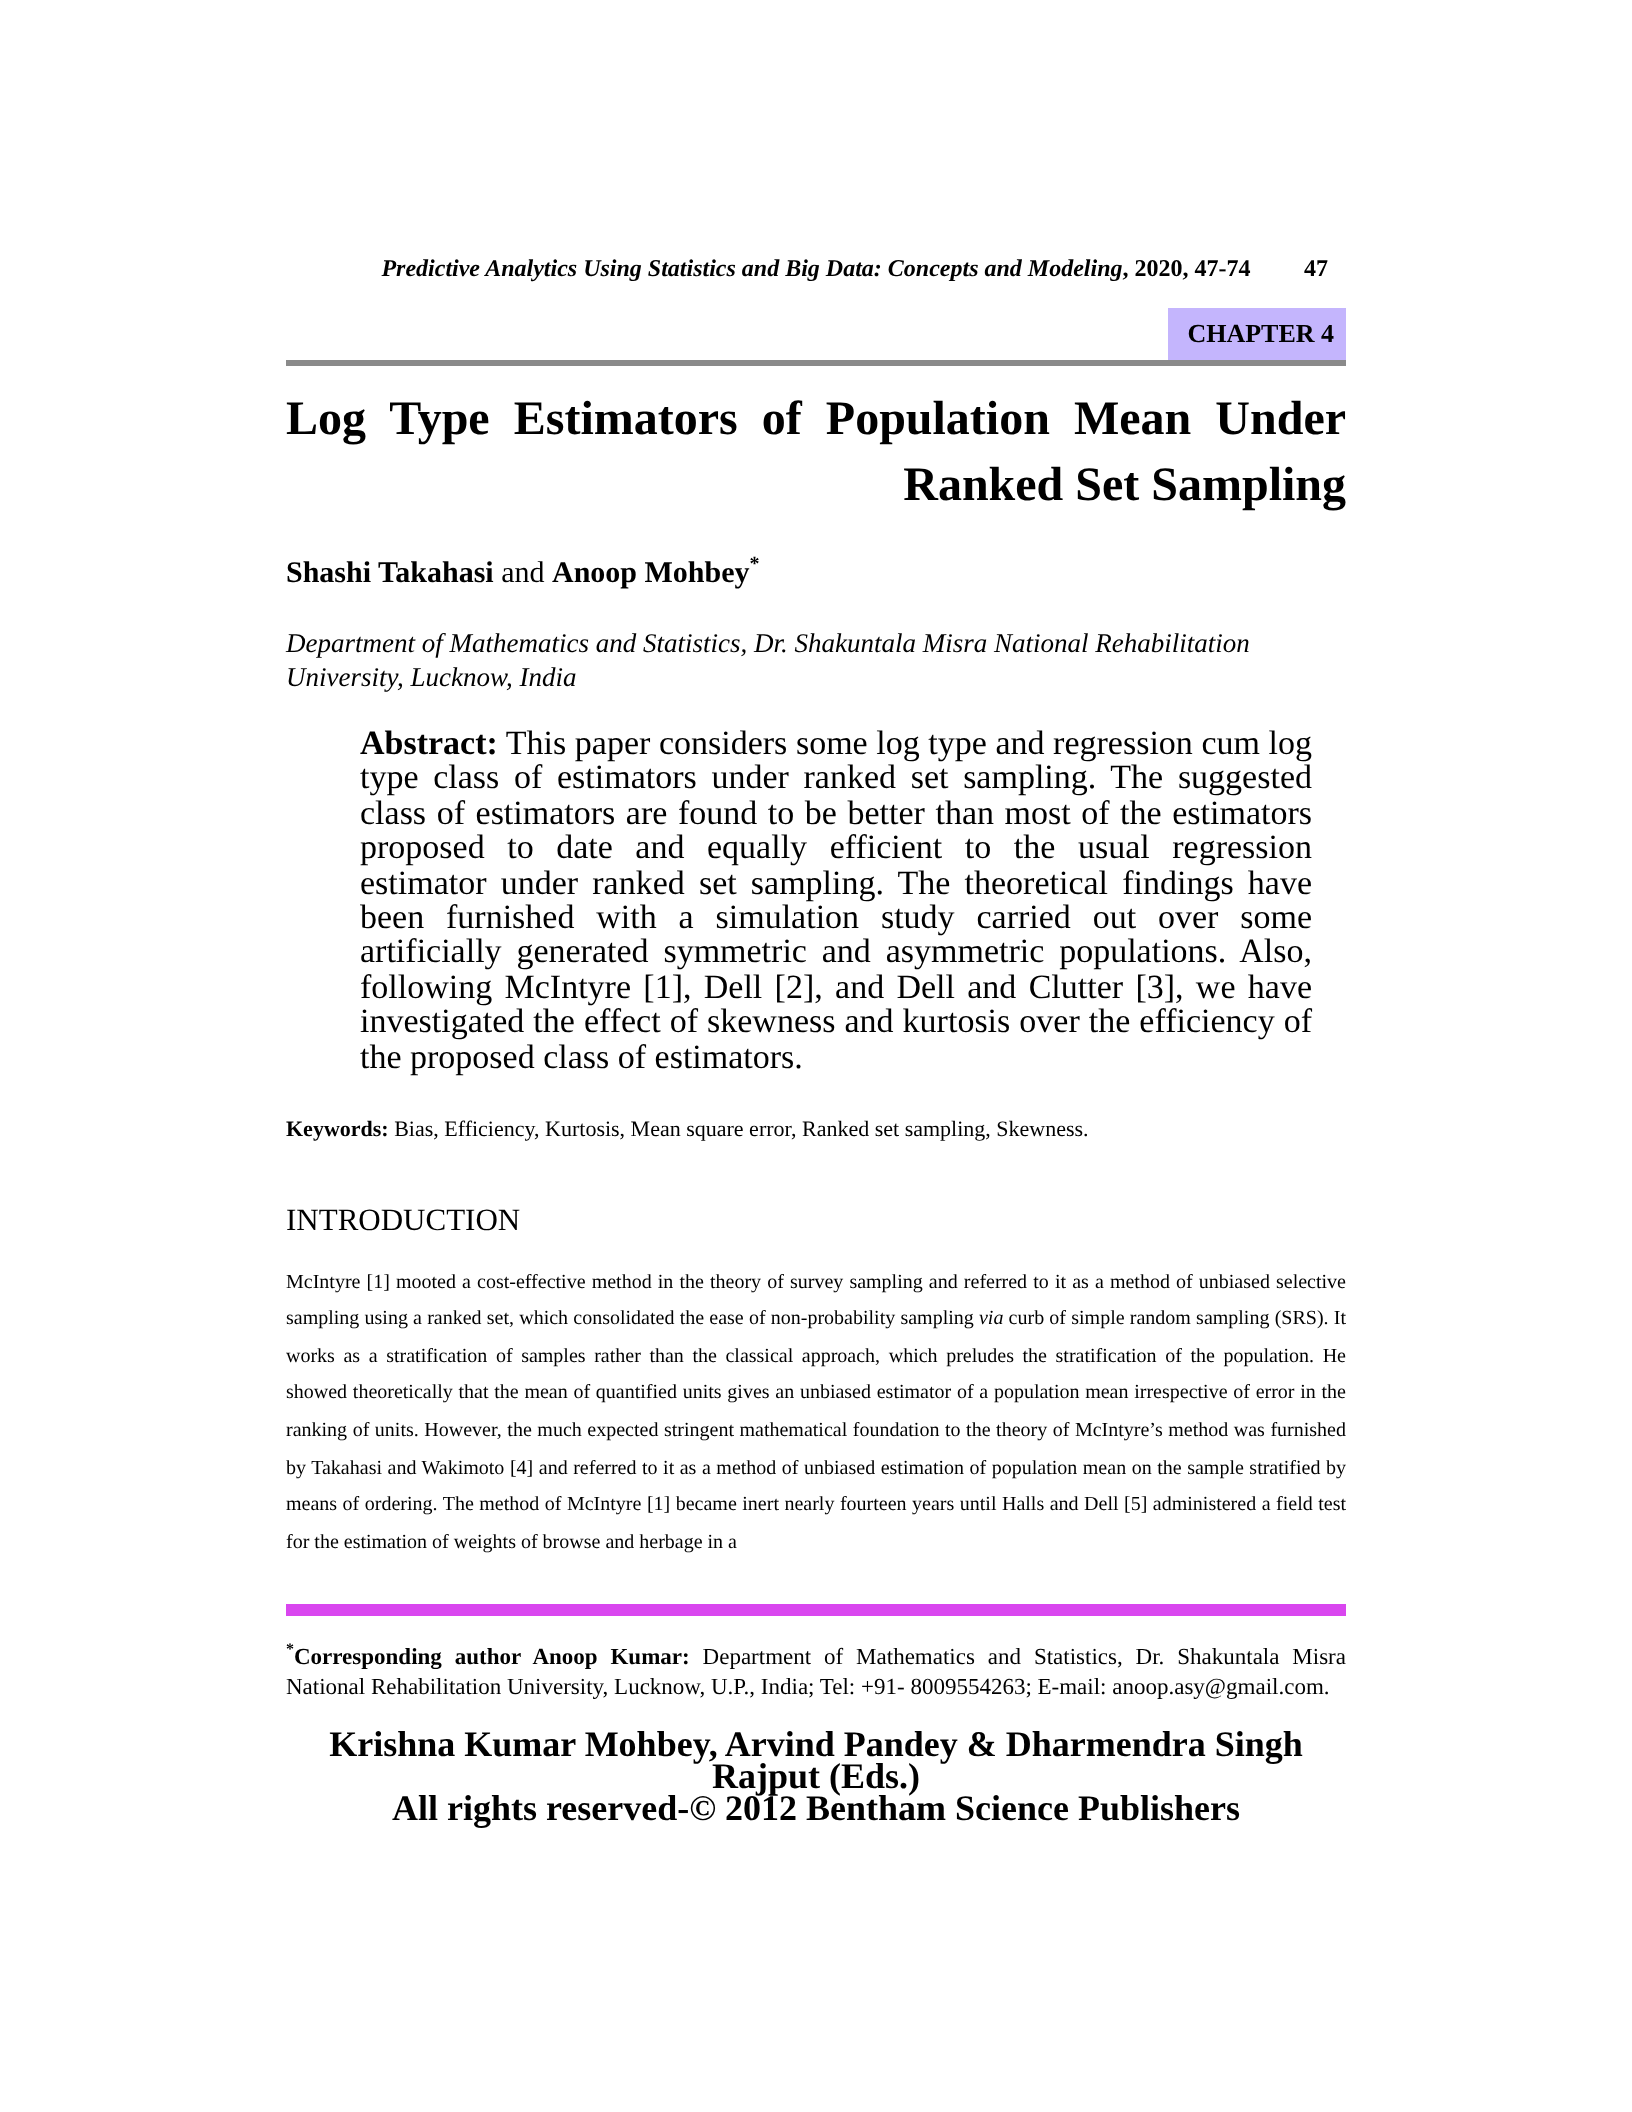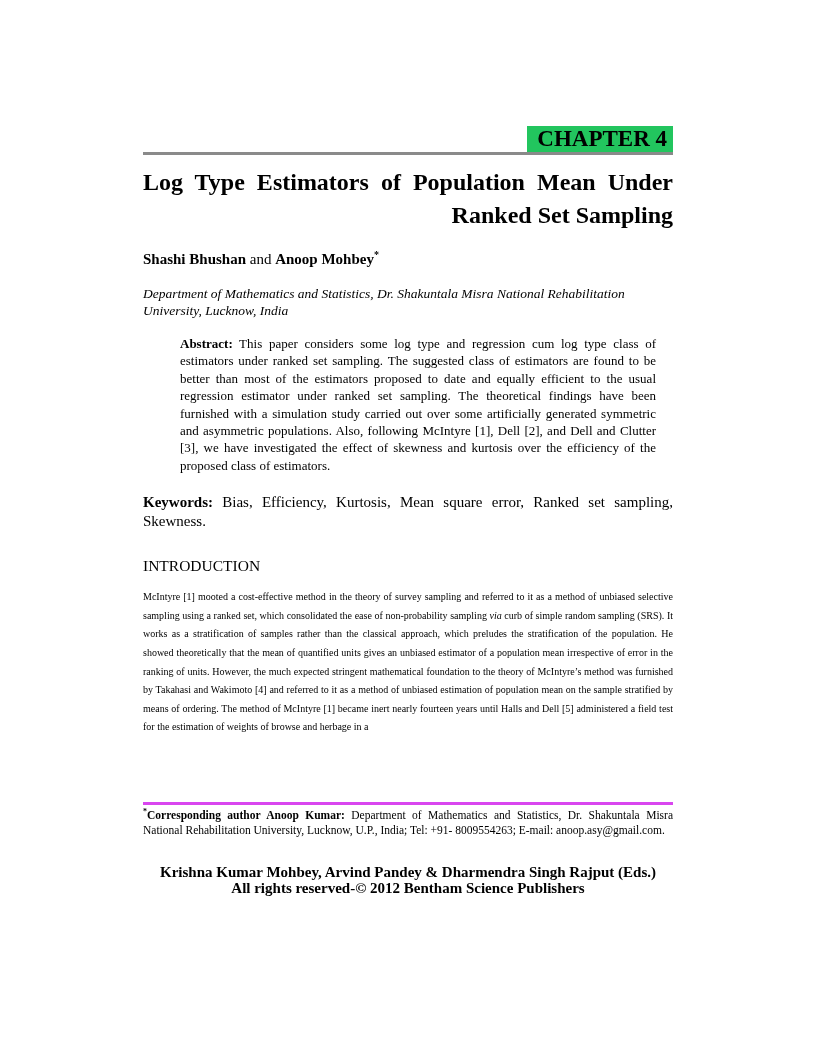--- a/index.html
+++ b/index.html
@@ -29,23 +29,23 @@
   .rh-meta { font-style: normal; }
   .rh-page { position: absolute; right: 9px; top: 0; font-style: normal; }
   
   .chapter-row {
     text-align: right;
     border-bottom: 3px solid #8a8a8a;
     line-height: 0;
   }
   .chapter-badge {
     display: inline-block;
-    background: #22c55e;
+    background: #c4b5fd;
     font-weight: bold;
-    font-size: 23px;
+    font-size: 13px;
     line-height: 26px;
     padding: 0 6px 0 10px;
     vertical-align: bottom;
   }
   
   .title {
     margin: 11px 0 0 0;
     font-size: 24px;
     font-weight: bold;
     line-height: 33px;
@@ -60,29 +60,29 @@
   .affiliation {
     margin: 16px 0 0 0;
     font-style: italic;
     font-size: 13.5px;
     line-height: 17px;
     text-align: left;
   }
   
   .abstract {
     margin: 16px 17px 0 37px;
-    font-size: 13px;
+    font-size: 17px;
     line-height: 17.4px;
     text-align: justify;
   }
   .abstract .label { font-weight: bold; }
   
   .keywords {
     margin: 19px 0 0 0;
-    font-size: 15px;
+    font-size: 11px;
     line-height: 18.5px;
     text-align: justify;
   }
   .keywords .label { font-weight: bold; }
   
   .section-heading {
     margin: 27px 0 0 0;
     font-size: 15.5px;
     font-weight: normal;
     line-height: 18px;
@@ -94,56 +94,60 @@
     line-height: 18.6px;
     text-align: justify;
   }
   .intro .it { font-style: italic; }
   
   .footnote {
     position: absolute;
     left: 143px;
     width: 530px;
     top: 802px;
-    border-top: 3px solid #d946ef;
-    padding-top: 0;
+    border-top: 6px solid #d946ef;
+    padding-top: 10px;
     font-size: 11.5px;
     line-height: 14.8px;
     text-align: justify;
   }
   .footnote sup { font-weight: bold; font-size: 8px; }
   .footnote .label { font-weight: bold; }
   
   .page-footer {
     position: absolute;
     left: 143px;
     width: 530px;
     top: 864px;
     text-align: center;
     font-weight: bold;
-    font-size: 15px;
+    font-size: 18px;
     line-height: 16px;
   }
 </style>
 </head>
 <body>
 
 <div class="page">
 
+  <div class="running-header">
+    <span class="rh-title">Predictive Analytics Using Statistics and Big Data: Concepts and Modeling</span><span class="rh-meta">, 2020, 47-74</span>
+    <span class="rh-page">47</span>
+  </div>
 
   <div class="chapter-row">
     <span class="chapter-badge">CHAPTER 4</span>
   </div>
 
   <h1 class="title">
     <span class="title-line1">Log Type Estimators of Population Mean Under</span>
     <span class="title-line2">Ranked Set Sampling</span>
   </h1>
 
-  <p class="authors"><span class="b">Shashi Bhushan</span><span> and </span><span class="b">Anoop Mohbey</span><sup>*</sup></p>
+  <p class="authors"><span class="b">Shashi Takahasi</span><span> and </span><span class="b">Anoop Mohbey</span><sup>*</sup></p>
 
   <p class="affiliation">Department of Mathematics and Statistics, Dr. Shakuntala Misra National Rehabilitation University, Lucknow, India</p>
 
   <p class="abstract"><span class="label">Abstract:</span><span> This paper considers some log type and regression cum log type class of estimators under ranked set sampling. The suggested class of estimators are found to be better than most of the estimators proposed to date and equally efficient to the usual regression estimator under ranked set sampling. The theoretical findings have been furnished with a simulation study carried out over some artificially generated symmetric and asymmetric populations. Also, following McIntyre [1], Dell [2], and Dell and Clutter [3], we have investigated the effect of skewness and kurtosis over the efficiency of the proposed class of estimators.</span></p>
 
   <p class="keywords"><span class="label">Keywords:</span><span> Bias, Efficiency, Kurtosis, Mean square error, Ranked set sampling, Skewness.</span></p>
 
   <h2 class="section-heading">INTRODUCTION</h2>
 
   <p class="intro"><span>McIntyre [1] mooted a cost-effective method in the theory of survey sampling and referred to it as a method of unbiased selective sampling using a ranked set, which consolidated the ease of non-probability sampling </span><span class="it">via</span><span> curb of simple random sampling (SRS). It works as a stratification of samples rather than the classical approach, which preludes the stratification of the population. He showed theoretically that the mean of quantified units gives an unbiased estimator of a population mean irrespective of error in the ranking of units. However, the much expected stringent mathematical foundation to the theory of McIntyre’s method was furnished by Takahasi and Wakimoto [4] and referred to it as a method of unbiased estimation of population mean on the sample stratified by means of ordering. The method of McIntyre [1] became inert nearly fourteen years until Halls and Dell [5] administered a field test for the estimation of weights of browse and herbage in a</span></p>

